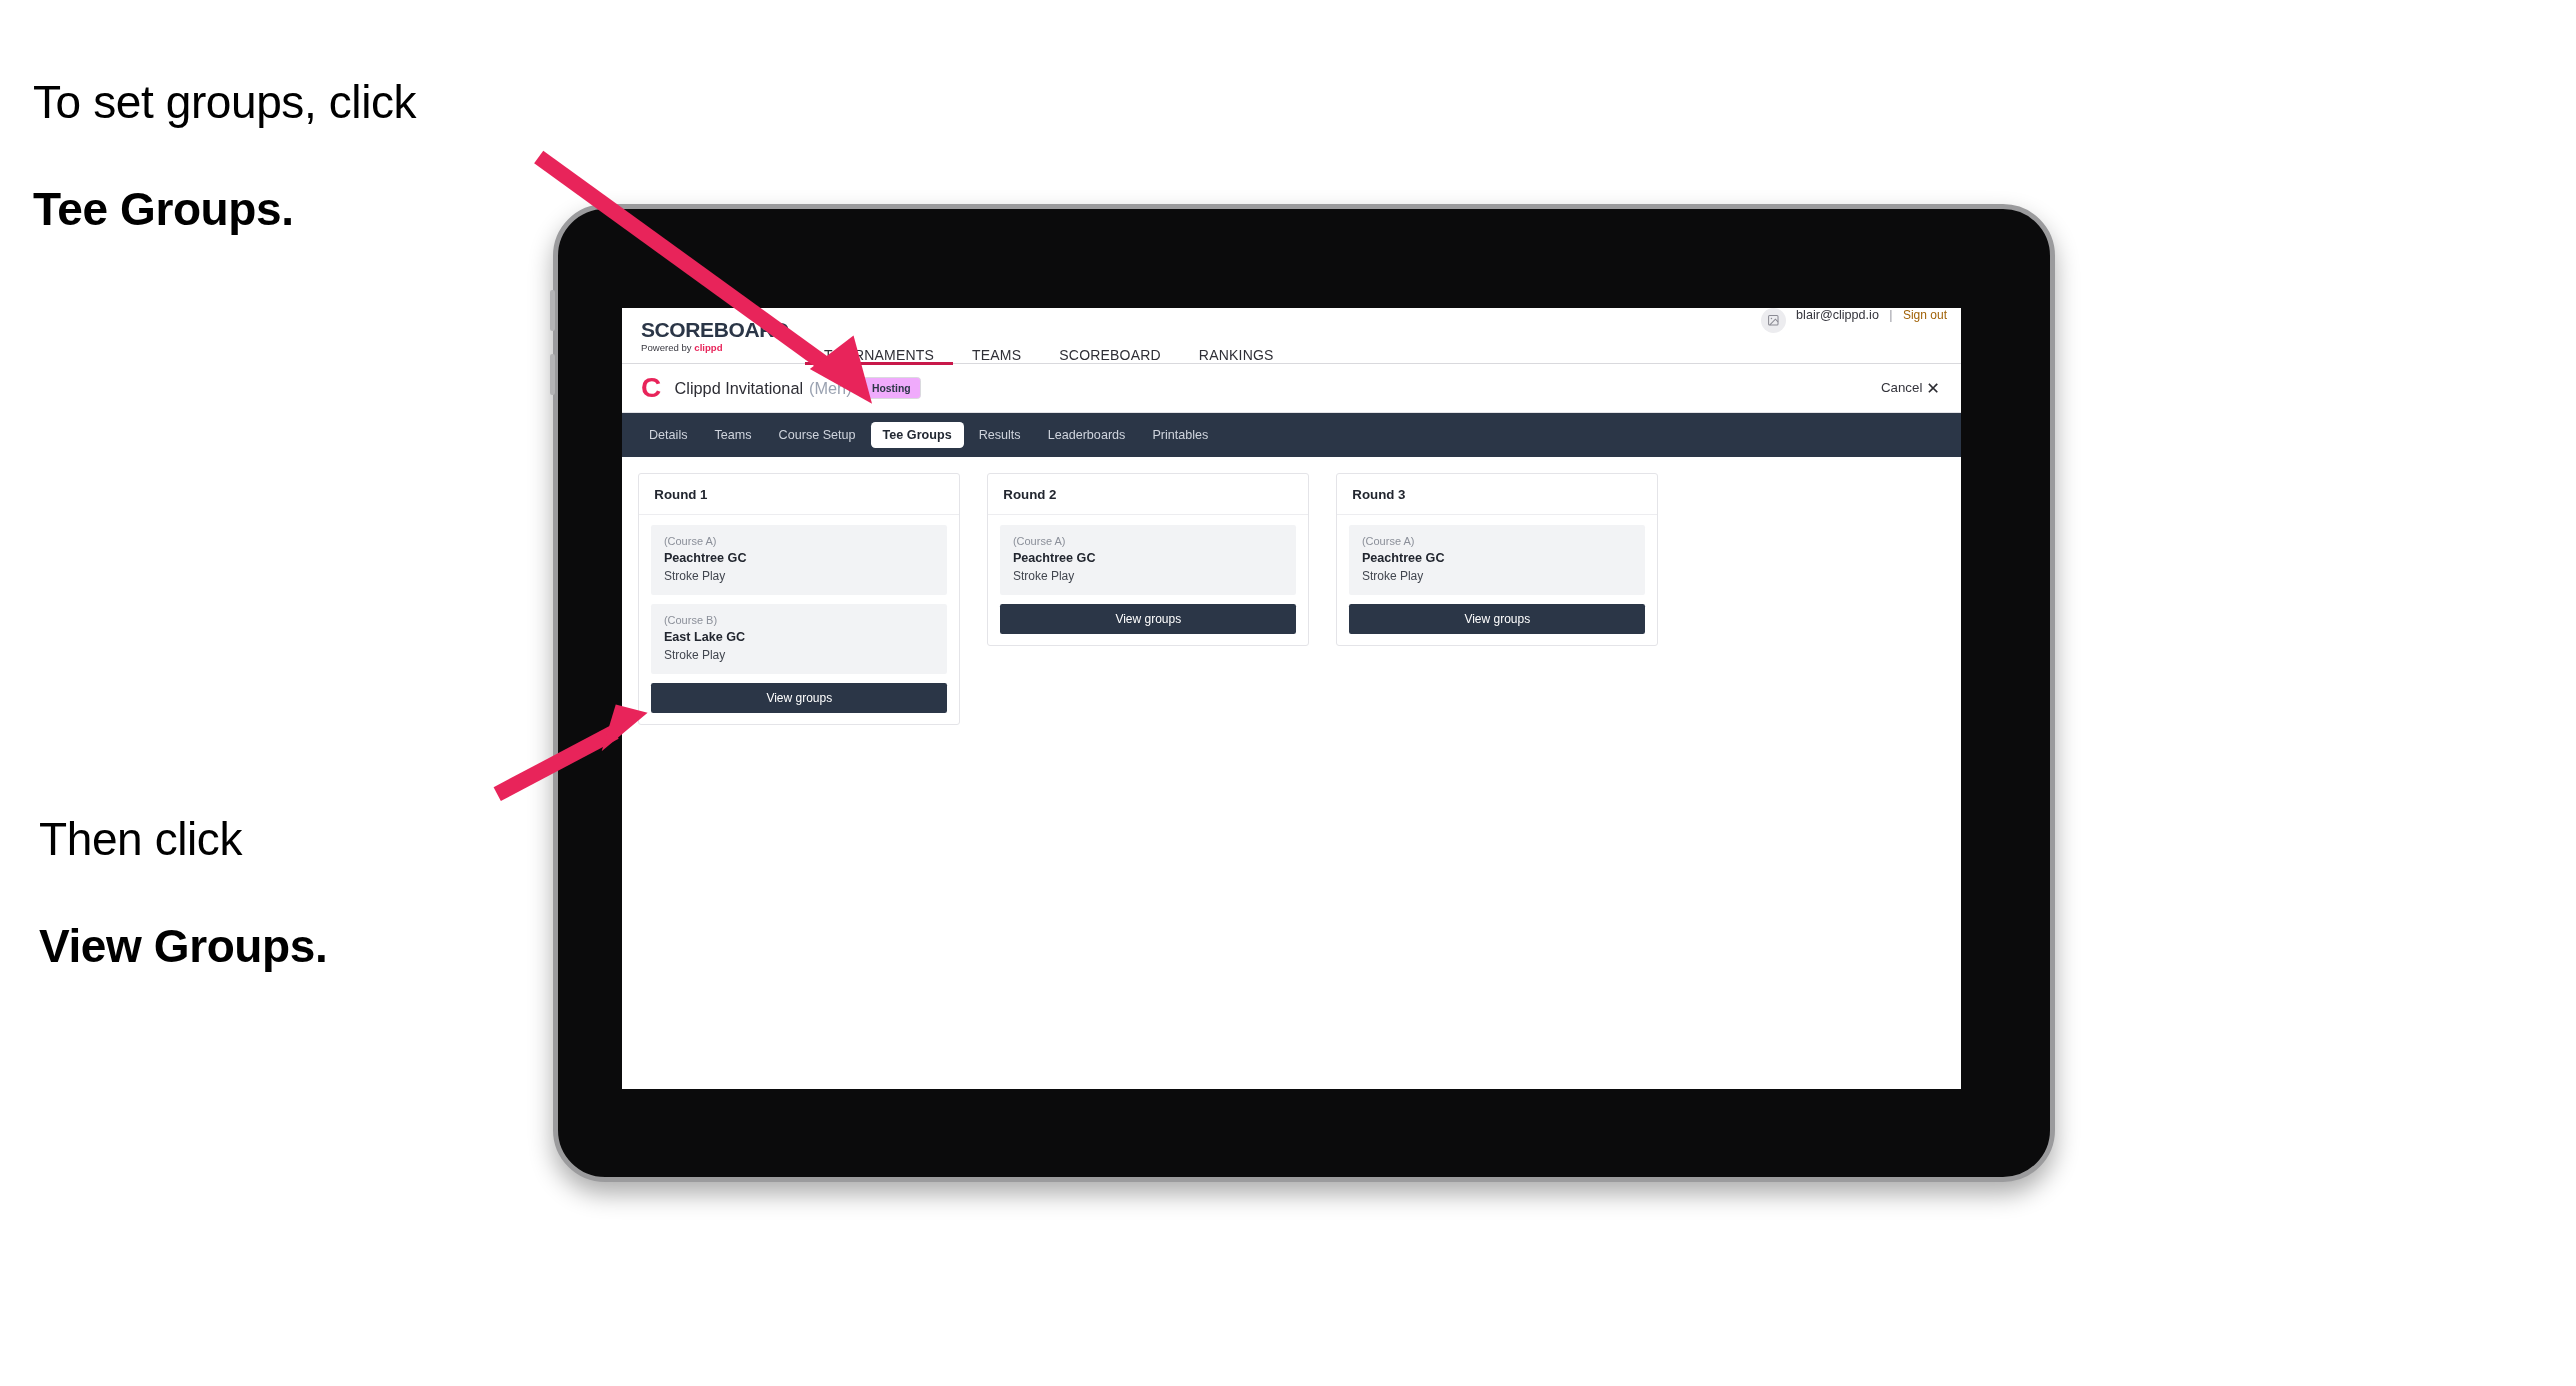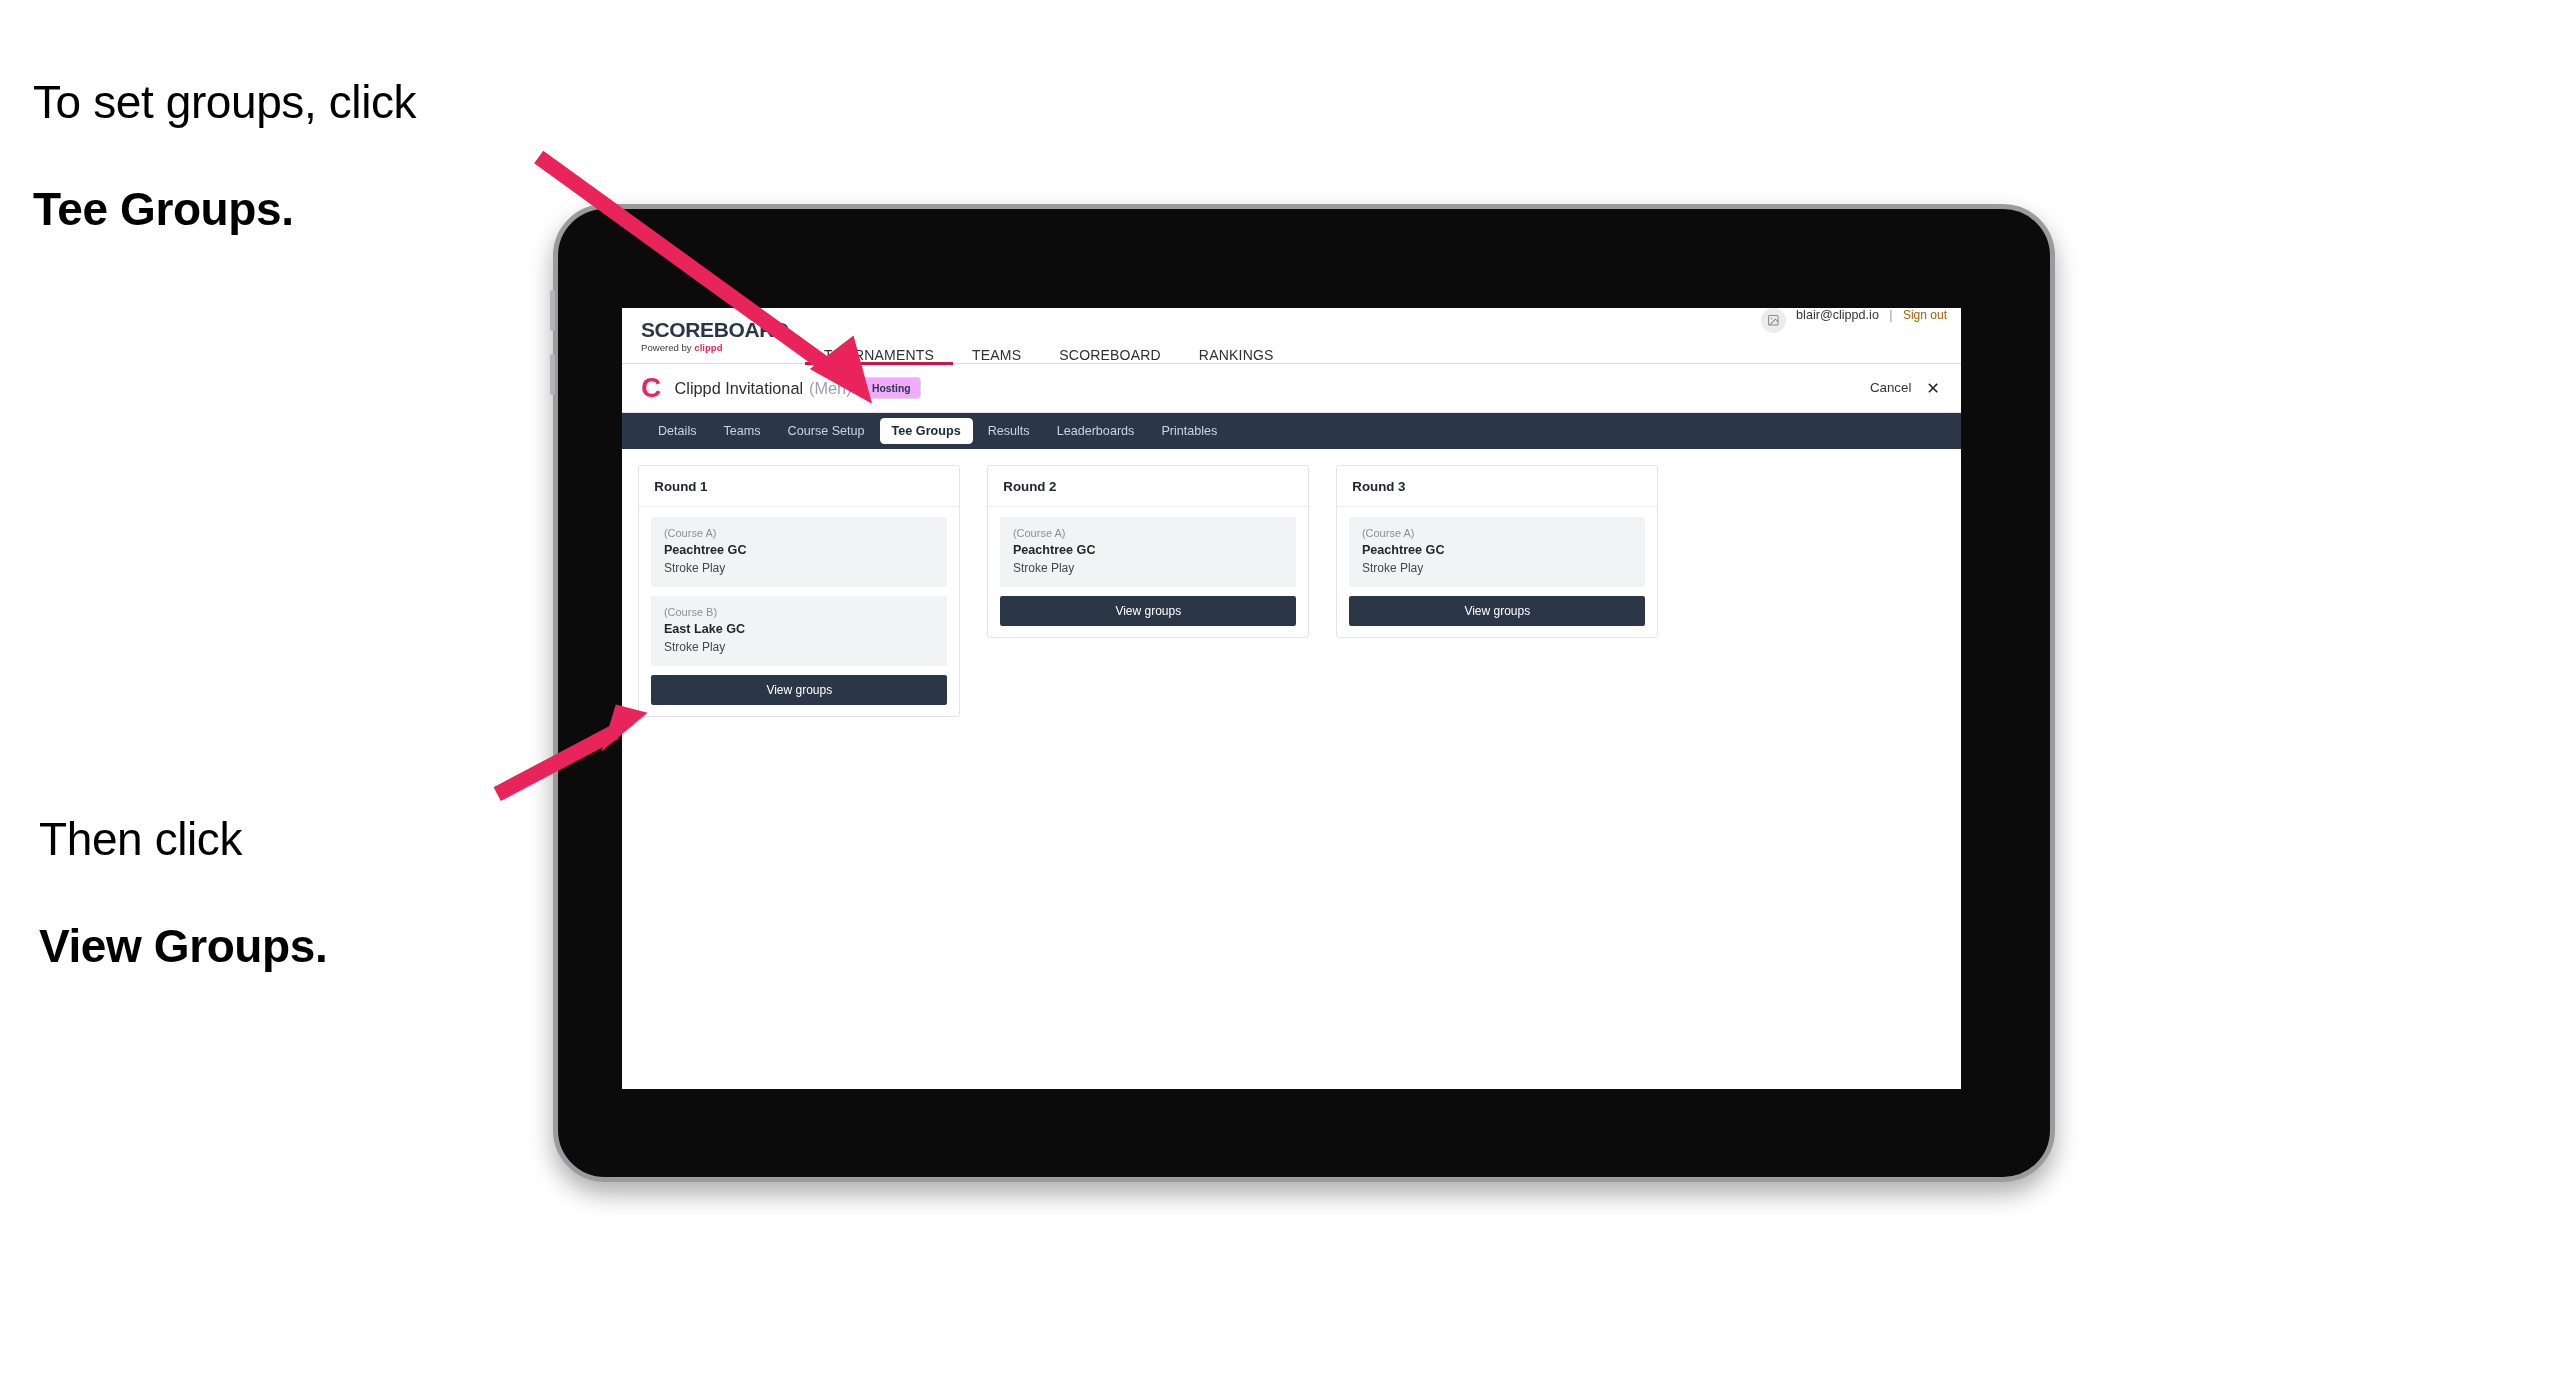--- a/index.html
+++ b/index.html
@@ -172,33 +172,33 @@
     font-size: 10.4px;
     font-weight: 700;
     color: #2b3647;
     background: #f0abfc;
     border: 0.7px solid #dadade;
     border-radius: 3.7px;
     padding: 4.4px 9px;
   }
   #cancel-area {
     margin-left: auto;
-    display: flex; align-items: center; gap: 15px;
+    display: flex; align-items: center; gap: 4px;
     cursor: pointer;
   }
   #cancel-label { font-size: 13.3px; color: #34343c; }
   #cancel-x { font-size: 16.3px; color: #2b2b31; line-height: 1; }
 
   
   #tab-strip {
-    height: 36px;
+    height: 44px;
     background: #2b3647;
     display: flex;
     align-items: center;
-    padding-left: 24px;
+    padding-left: 15px;
     gap: 3px;
   }
   .tab {
     font-size: 12.6px;
     color: #cfd4dd;
     padding: 6px 12px;
     border-radius: 4.4px;
     cursor: pointer;
     white-space: nowrap;
   }

